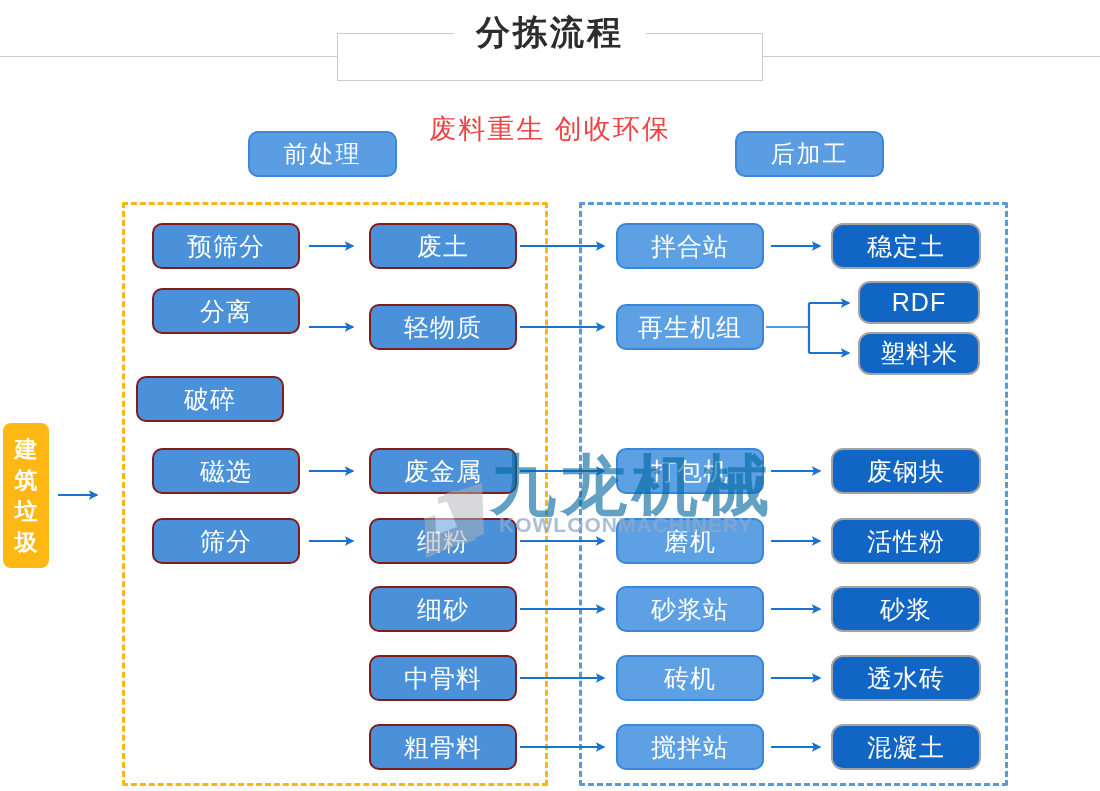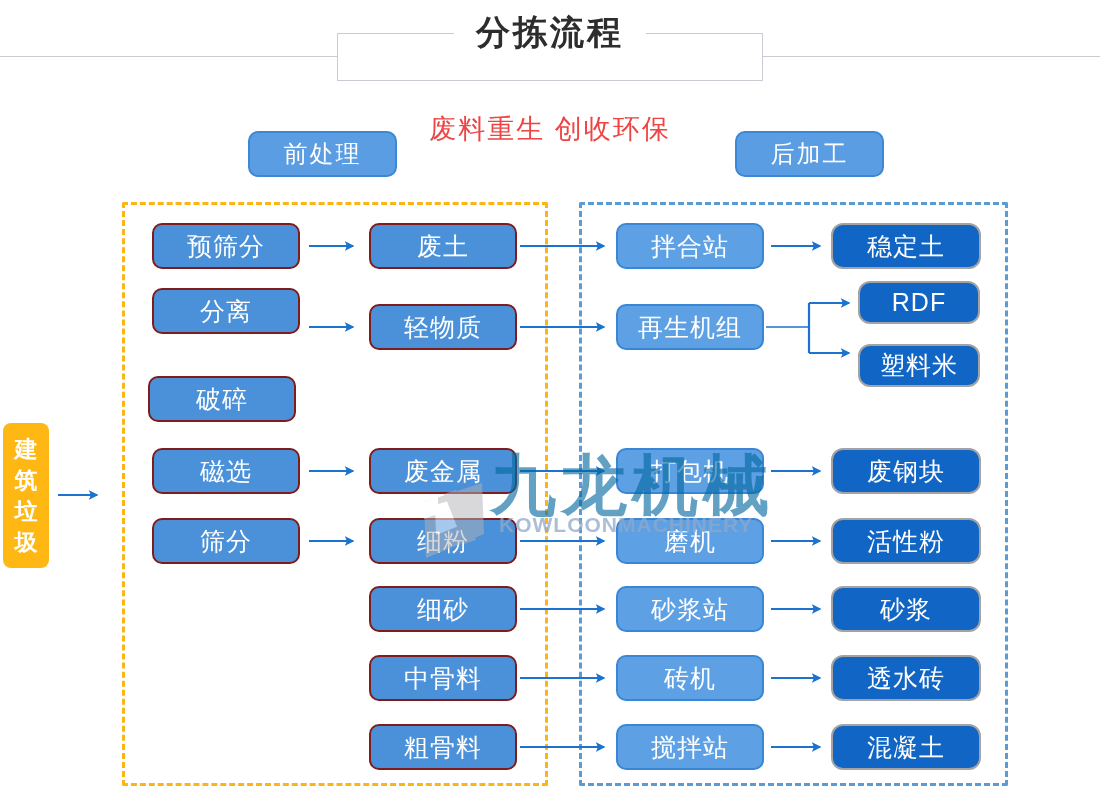--- a/index.html
+++ b/index.html
@@ -78,21 +78,21 @@
 
   <div class="group group-pre"></div>
   <div class="group group-post"></div>
 
   <div class="source-box">
       <span>建筑垃圾</span>
     </div>
 
   <div class="node nA" style="left:152px;top:223px;">预筛分</div>
   <div class="node nA" style="left:152px;top:288px;font-family:Liberation Mono, monospace;">分离</div>
-  <div class="node nA" style="left:148px;top:376px;">破碎</div>
+  <div class="node nA" style="left:136px;top:376px;">破碎</div>
   <div class="node nA" style="left:152px;top:518px;">筛分</div>
   <div class="node nA" style="left:152px;top:448px;">磁选</div>
 
   <div class="node nA" style="left:369px;top:223px;">废土</div>
   <div class="node nA" style="left:369px;top:304px;">轻物质</div>
   <div class="node nA" style="left:369px;top:448px;">废金属</div>
   <div class="node nA" style="left:369px;top:518px;">细粉</div>
   <div class="node nA" style="left:369px;top:586px;">细砂</div>
   <div class="node nA" style="left:369px;top:655px;">中骨料</div>
   <div class="node nA" style="left:369px;top:724px;">粗骨料</div>
@@ -100,21 +100,21 @@
   <div class="node nB" style="left:616px;top:223px;">拌合站</div>
   <div class="node nB" style="left:616px;top:304px;">再生机组</div>
   <div class="node nB" style="left:616px;top:448px;">打包机</div>
   <div class="node nB" style="left:616px;top:518px;">磨机</div>
   <div class="node nB" style="left:616px;top:586px;">砂浆站</div>
   <div class="node nB" style="left:616px;top:655px;">砖机</div>
   <div class="node nB" style="left:616px;top:724px;">搅拌站</div>
 
   <div class="node nC" style="left:831px;top:223px;">稳定土</div>
   <div class="node nC sm" style="left:858px;top:281px;">RDF</div>
-  <div class="node nC sm" style="left:858px;top:332px;margin-top:12px;">塑料米</div>
+  <div class="node nC sm" style="left:858px;top:332px;">塑料米</div>
   <div class="node nC" style="left:831px;top:448px;">废钢块</div>
   <div class="node nC" style="left:831px;top:518px;">活性粉</div>
   <div class="node nC" style="left:831px;top:586px;">砂浆</div>
   <div class="node nC" style="left:831px;top:655px;">透水砖</div>
   <div class="node nC" style="left:831px;top:724px;">混凝土</div>
 
   <svg class="arrows" width="1100" height="791">
     <defs>
       <marker id="ah" markerWidth="11" markerHeight="11" refX="8.5" refY="5" orient="auto" markerUnits="userSpaceOnUse">
         <path d="M0,0 L10,5 L0,10 C2.6,6.8 2.6,3.2 0,0 Z" fill="#1b72cf"></path>

